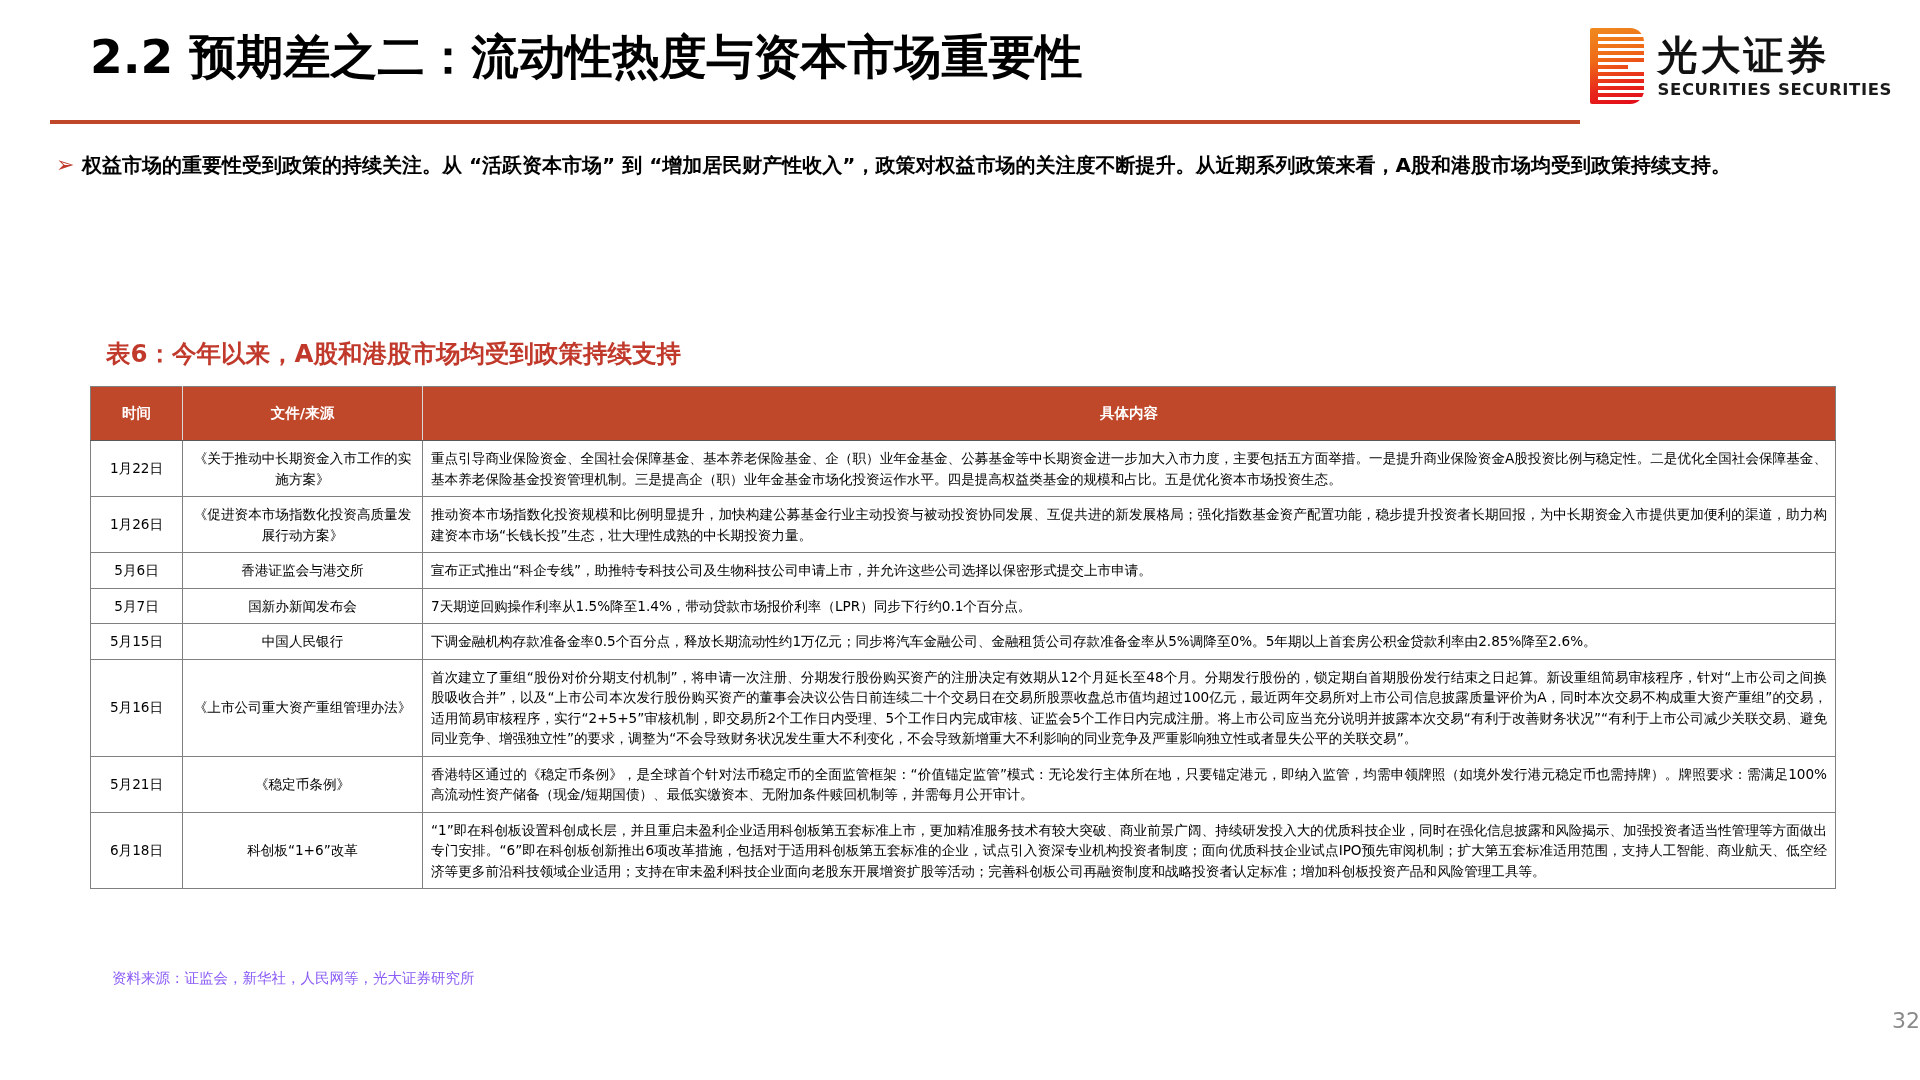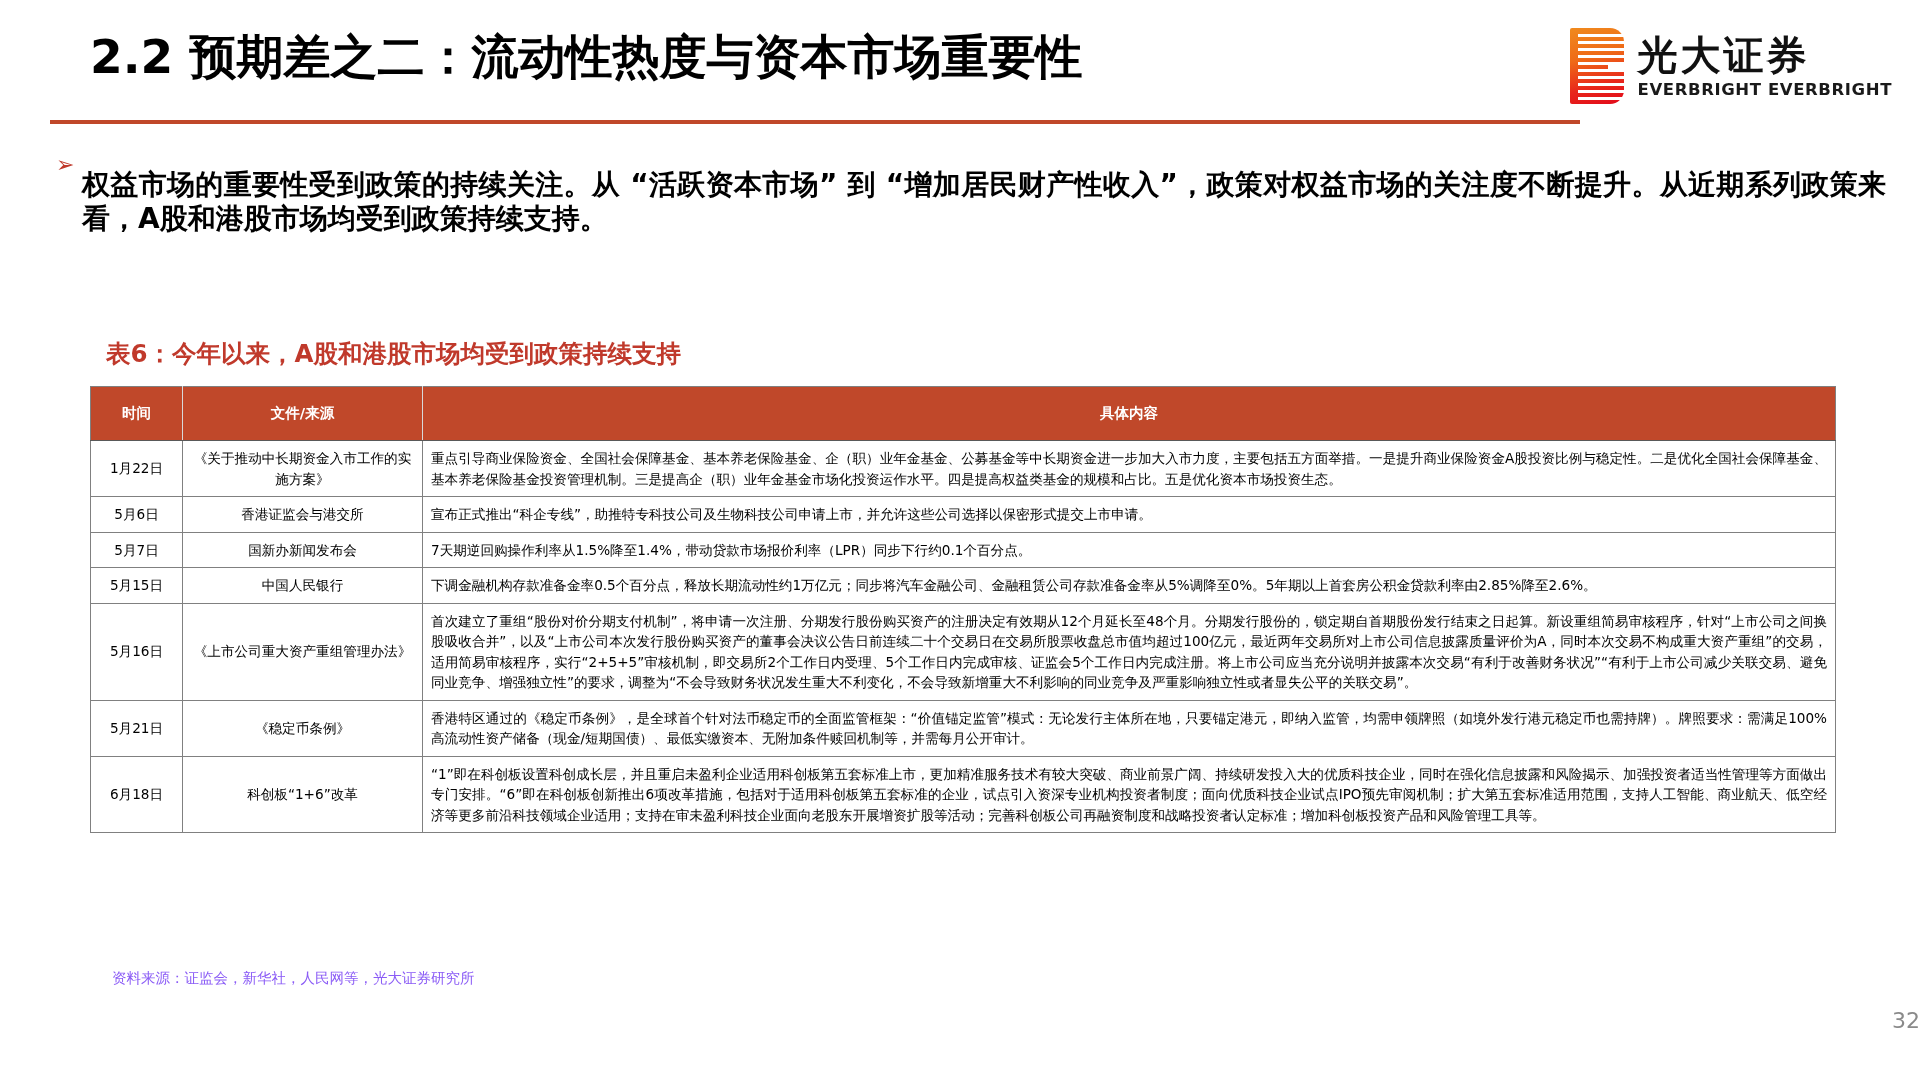--- a/index.html
+++ b/index.html
@@ -92,26 +92,25 @@
   .bullet-arrow {
     flex: 0 0 auto;
     width: 26px;
     color: #c0392b;
     font-size: 22px;
     line-height: 34px;
     font-weight: bold;
   }
   .bullet-text {
     flex: 1 1 auto;
-    font-size: 28px;
+    font-size: 20px;
     font-weight: bold;
     color: #000000;
     line-height: 34px;
     text-align: justify;
-    margin-top: 20px;
   }
 
   
   .table-title {
     position: absolute;
     left: 106px; top: 337px;
     font-size: 24.5px;
     font-weight: bold;
     color: #c0392b;
     white-space: nowrap;
@@ -201,21 +200,21 @@
             <i style="top:41px"></i>
           <i style="top:48px"></i>
             <i style="top:55px"></i>
             <i style="top:62px"></i>
           <i style="top:69px"></i>
         </div>
         <div class="lm-notch"></div>
       </div>
       <div class="logo-text">
         <div class="logo-cn">光大证券</div>
-        <div class="logo-en">EVERBRIGHT EVERBRIGHT</div>
+        <div class="logo-en">SECURITIES SECURITIES</div>
       </div>
     </div>
   </div>
 
   <div class="bullet-block">
     <div class="bullet-row">
       <div class="bullet-arrow">➢</div>
       <div class="bullet-text">权益市场的重要性受到政策的持续关注。从 “活跃资本市场” 到 “增加居民财产性收入”，政策对权益市场的关注度不断提升。从近期系列政策来看，A股和港股市场均受到政策持续支持。</div>
     </div>
   </div>
@@ -236,20 +235,25 @@
           <th>具体内容</th>
         </tr>
       </thead>
       <tbody id="tbody">
           <tr>
             <td class="c-date">1月22日</td>
             <td class="c-src">《关于推动中长期资金入市工作的实施方案》</td>
             <td class="c-body">重点引导商业保险资金、全国社会保障基金、基本养老保险基金、企（职）业年金基金、公募基金等中长期资金进一步加大入市力度，主要包括五方面举措。一是提升商业保险资金A股投资比例与稳定性。二是优化全国社会保障基金、基本养老保险基金投资管理机制。三是提高企（职）业年金基金市场化投资运作水平。四是提高权益类基金的规模和占比。五是优化资本市场投资生态。</td>
           </tr>
           <tr>
+            <td class="c-date">1月26日</td>
+            <td class="c-src">《促进资本市场指数化投资高质量发展行动方案》</td>
+            <td class="c-body">推动资本市场指数化投资规模和比例明显提升，加快构建公募基金行业主动投资与被动投资协同发展、互促共进的新发展格局；强化指数基金资产配置功能，稳步提升投资者长期回报，为中长期资金入市提供更加便利的渠道，助力构建资本市场“长钱长投”生态，壮大理性成熟的中长期投资力量。</td>
+          </tr>
+          <tr>
             <td class="c-date">5月6日</td>
             <td class="c-src">香港证监会与港交所</td>
             <td class="c-body">宣布正式推出“科企专线”，助推特专科技公司及生物科技公司申请上市，并允许这些公司选择以保密形式提交上市申请。</td>
           </tr>
           <tr>
             <td class="c-date">5月7日</td>
             <td class="c-src">国新办新闻发布会</td>
             <td class="c-body">7天期逆回购操作利率从1.5%降至1.4%，带动贷款市场报价利率（LPR）同步下行约0.1个百分点。</td>
           </tr>
           <tr>

